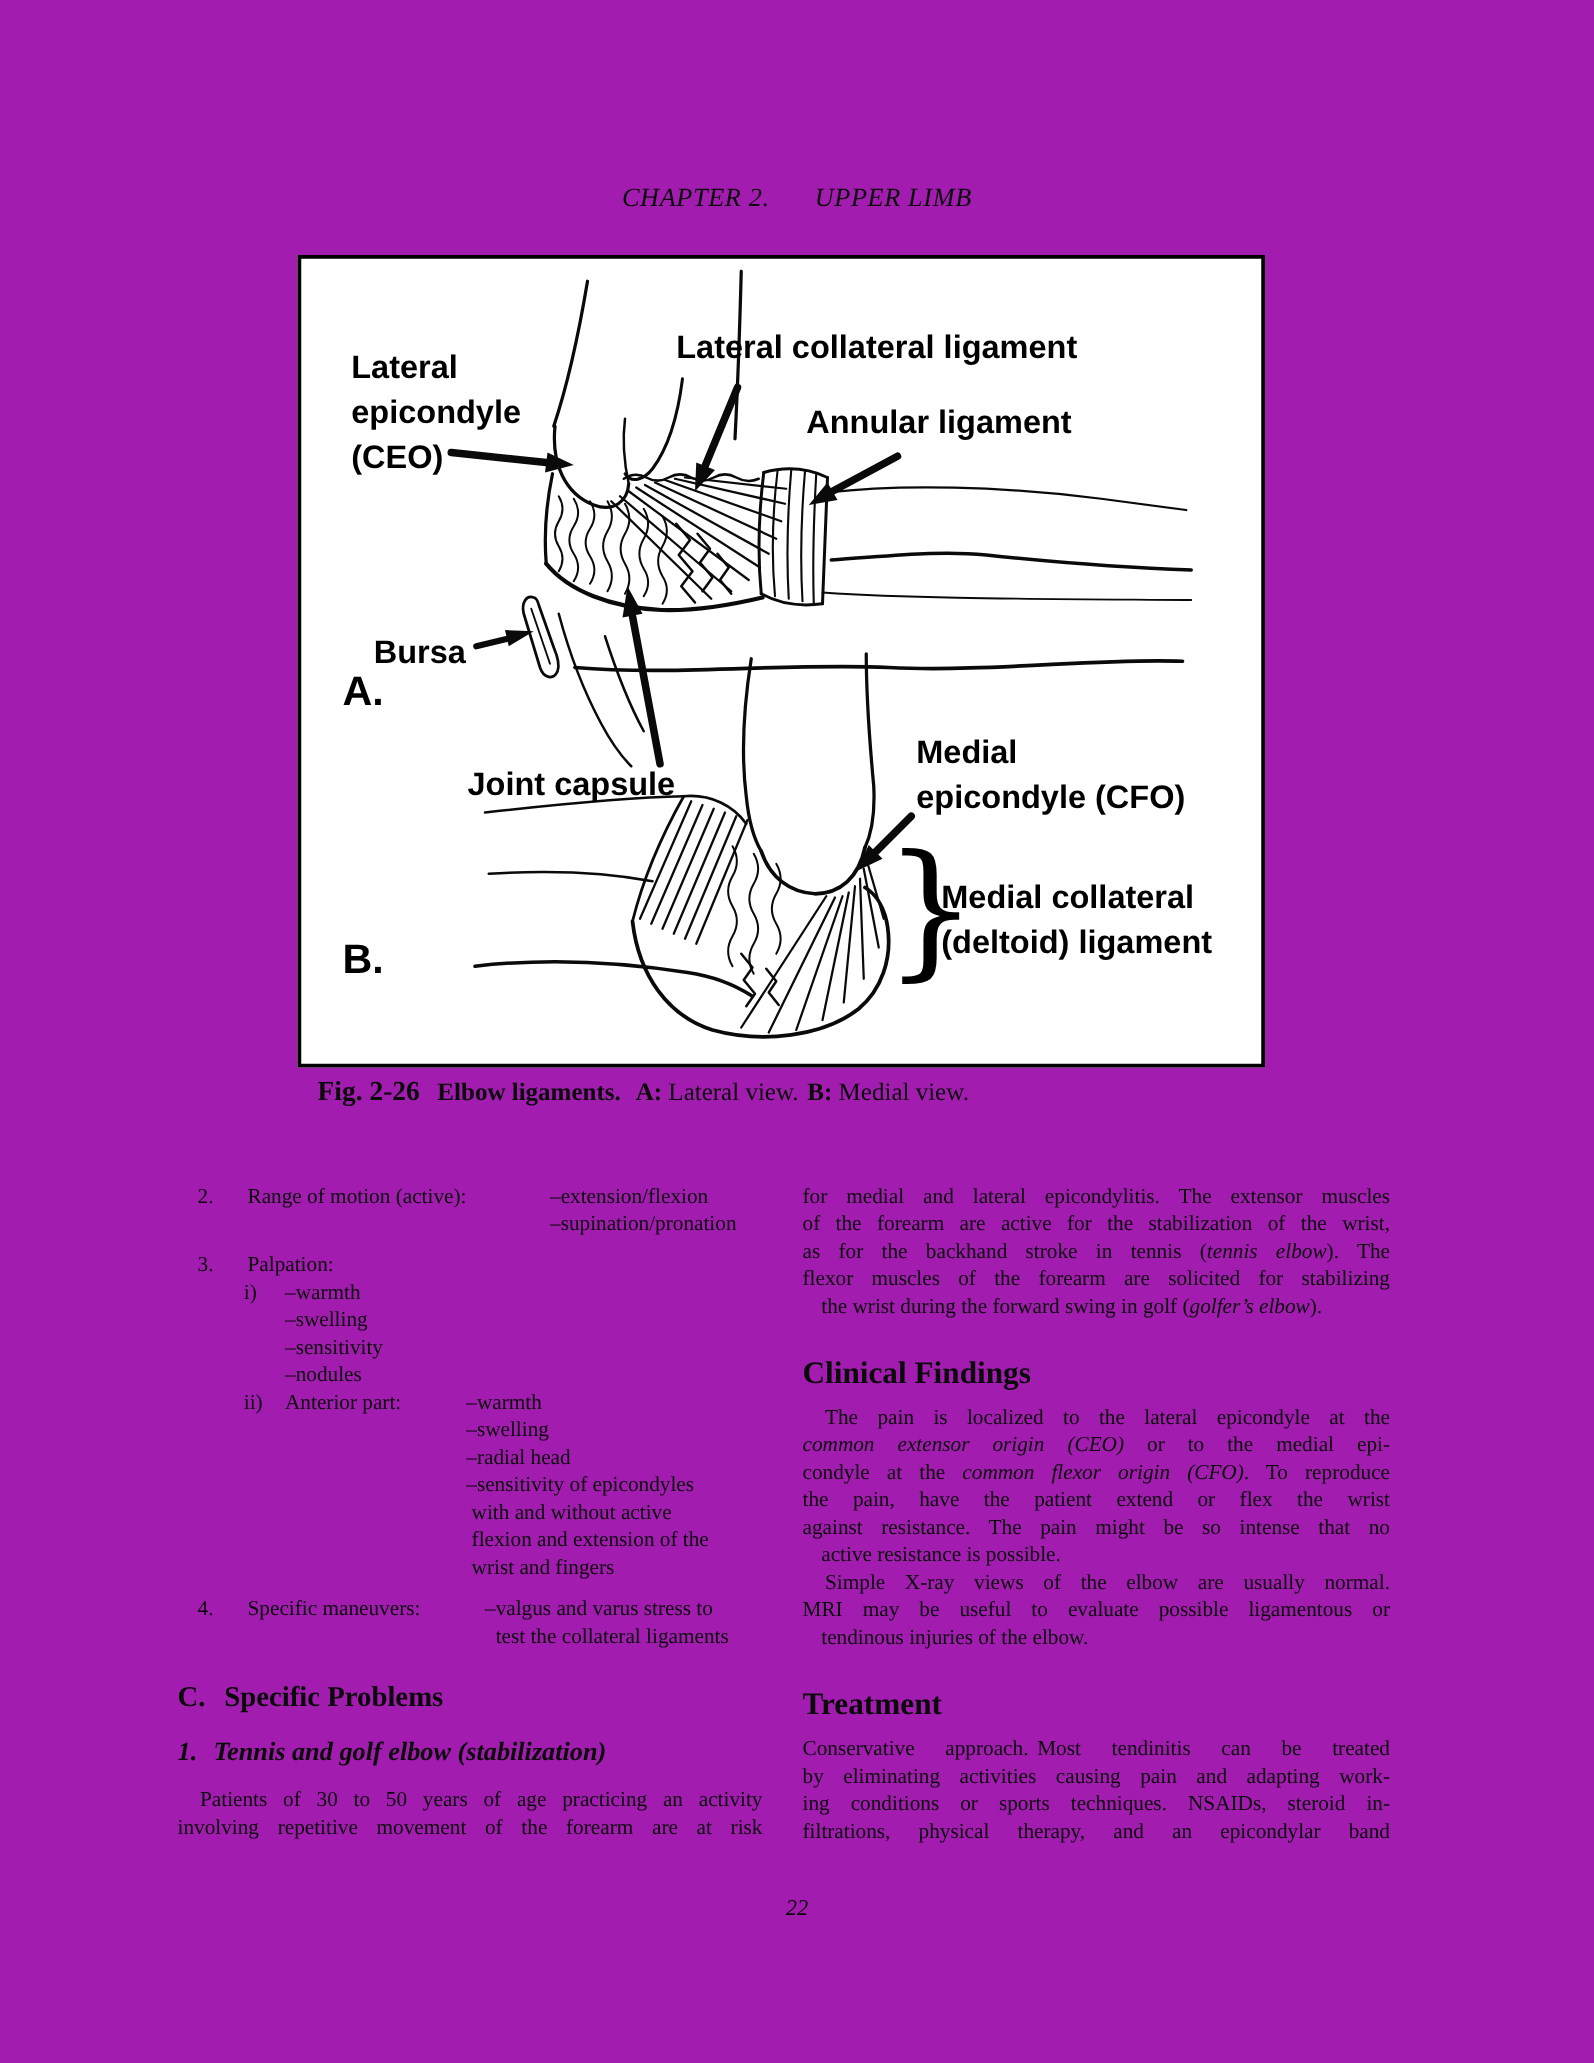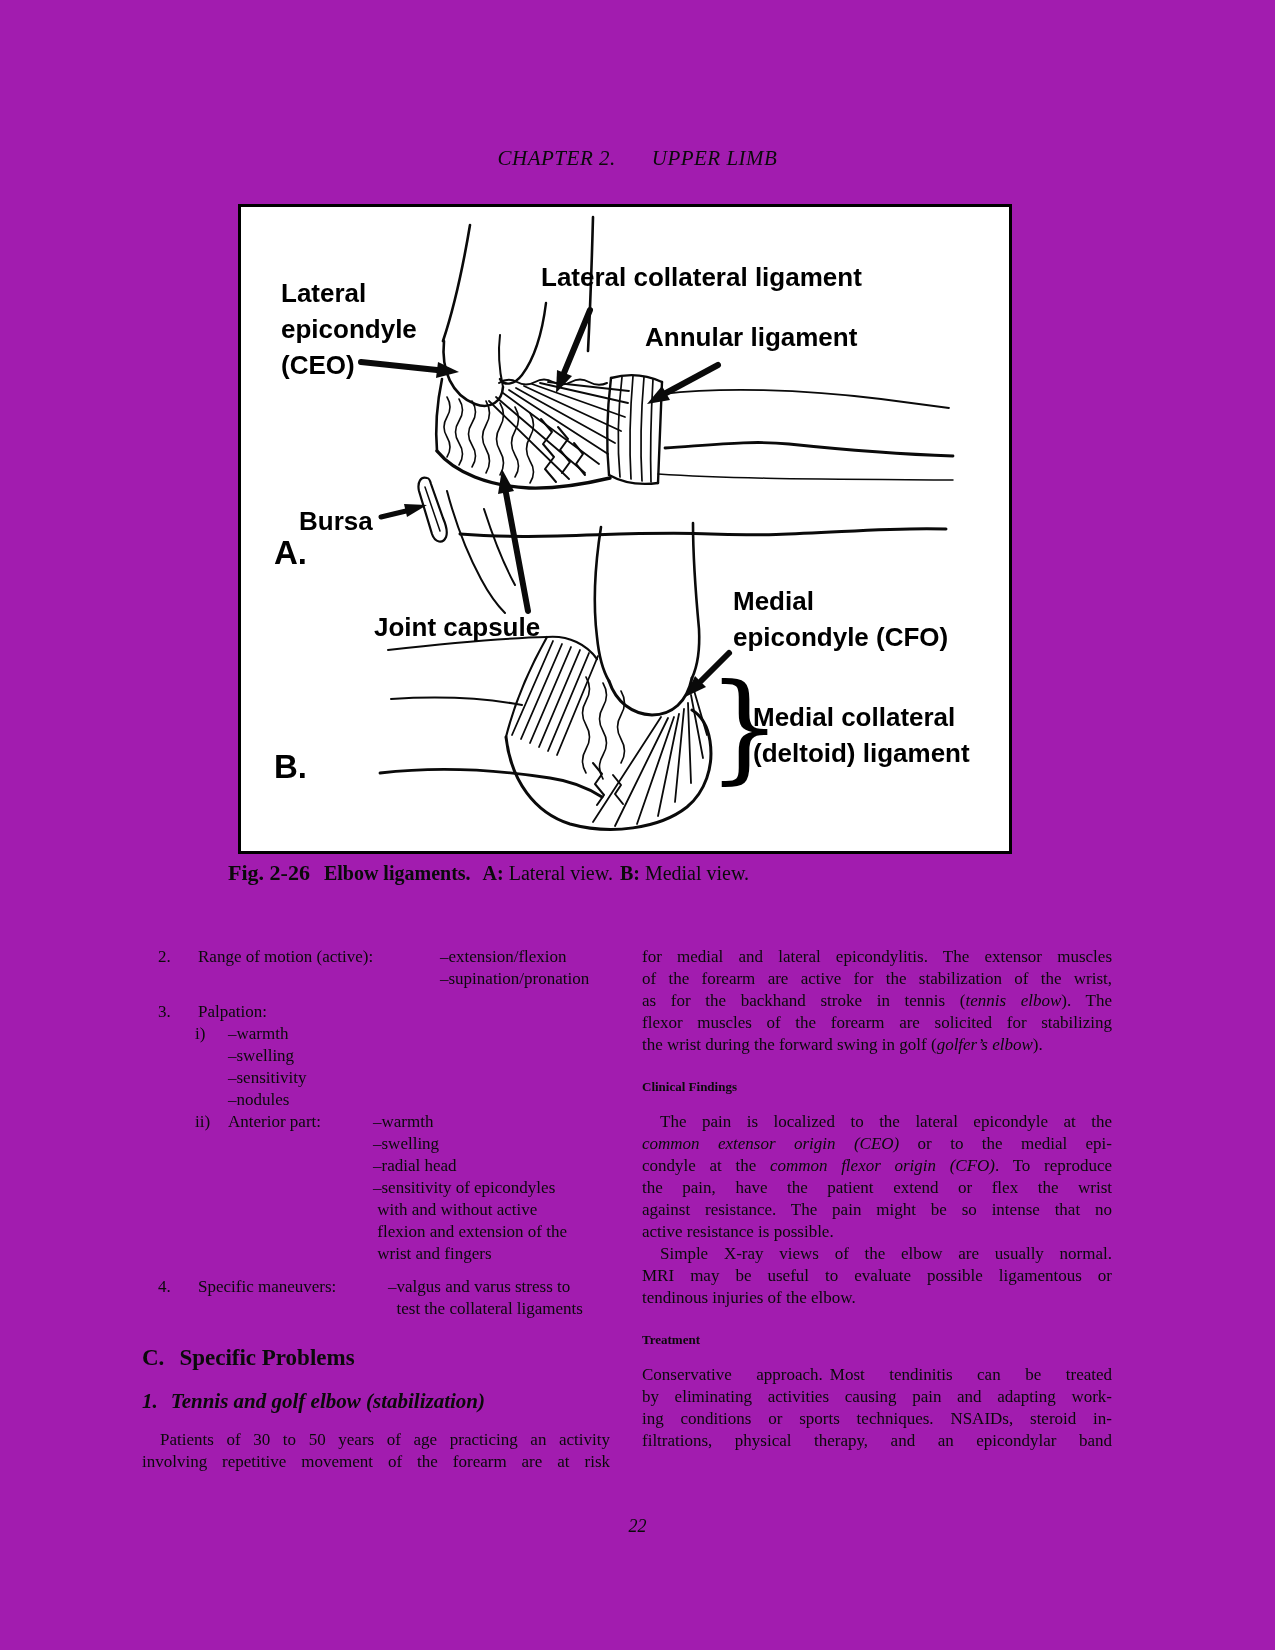--- a/index.html
+++ b/index.html
@@ -10,21 +10,21 @@
         gap:36px;font-style:italic;font-size:21px;letter-spacing:.5px;}
   
   .fig-panel{position:absolute;left:238px;top:204px;width:768px;height:644px;margin:0;
         border:3px solid #000;background:#fff;}
   .fig-panel svg{position:absolute;left:0;top:0;}
   .fl{position:absolute;font-family:"Liberation Sans","DejaVu Sans",sans-serif;font-weight:bold;
         font-size:26px;line-height:36px;white-space:pre;color:#000;}
   .fl-big{font-size:33px;}
   .fl-brace{font-family:"DejaVu Serif",serif;font-weight:400;font-size:118px;line-height:96px;}
   
-  .caption{position:absolute;left:228px;top:860px;width:780px;font-size:20px;}
+  .caption{position:absolute;left:254px;top:860px;width:780px;font-size:20px;}
   .caption .b{font-weight:bold;}
   .cap-fig{font-weight:bold;font-size:22px;margin-right:14px;}
   .cap-sp{margin-right:7px;}
   
   .col{position:absolute;top:946px;font-size:17px;line-height:22px;}
   .col-left{left:142px;width:468px;}
   .col-right{left:642px;width:470px;}
   
   .li{display:flex;align-items:flex-start;padding-left:16px;margin-bottom:11px;}
   .li-num{flex:0 0 40px;white-space:pre;}
@@ -34,25 +34,25 @@
   .li-vals{white-space:pre;}
   .li-group{margin-bottom:11px;}
   .li-head{display:flex;padding-left:16px;}
   .li-sub{display:flex;padding-left:53px;}
   .li-sub .li-num{flex:0 0 33px;}
   .li-sub .li-label{flex:0 0 145px;}
   .mb24{margin-bottom:24px;}
   
   .h-c{display:flex;gap:15px;font-weight:bold;font-size:23px;line-height:27px;margin-bottom:17px;}
   .h-1{display:flex;gap:13px;font-weight:bold;font-style:italic;font-size:21px;line-height:26px;margin-bottom:15px;}
-  .rh{font-weight:bold;font-size:13px;margin:20px 0 13px 0;}
+  .rh{font-weight:bold;font-size:25px;margin:32px 0 13px 0;}
   
   .para{width:100%;}
   .tline{text-align:justify;text-align-last:justify;white-space:nowrap;text-justify:inter-word;}
-  .tline.tlast{text-align-last:left;}
+  .tline.tlast{text-align-last:left;margin-left:15px;}
   .para.indent .tline:first-child{text-indent:18px;}
   .tline .it{font-style:italic;}
   .tline .b{font-weight:normal;margin-right:7px;}
   
   .page-num{position:absolute;top:1516px;left:0;width:100%;text-align:center;
         font-style:italic;font-size:18px;}
 </style>
 </head>
 <body>
 

